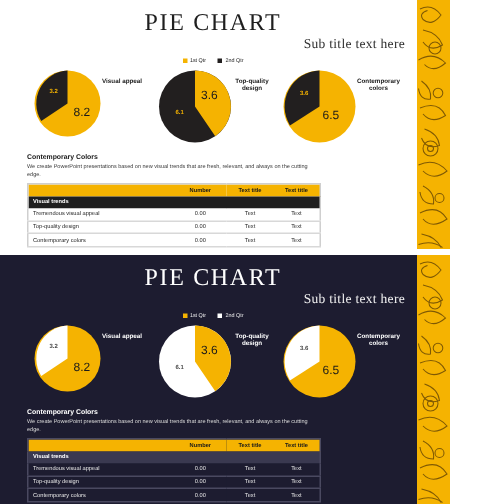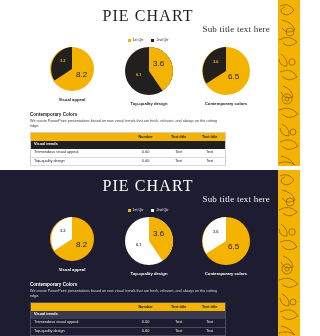--- a/index.html
+++ b/index.html
@@ -20,21 +20,21 @@
 
   
   .ornament{
     position:absolute;top:0;right:0;width:22px;height:100%;
     background:#f5b301;overflow:hidden;
   }
   .ornament svg{display:block;width:100%;height:100%;}
 
   .slide-body{
     position:absolute;left:0;top:0;right:22px;bottom:0;
-    box-sizing:border-box;padding:4px 8px 4px 26px;
+    box-sizing:border-box;padding:4px 8px 4px 14px;
   }
 
   .title{
     text-align:center;font-family:"Liberation Serif",serif;
     font-size:16px;line-height:17px;letter-spacing:1.1px;
     margin:3px 0 0 0;font-weight:400;
   }
   .subtitle{
     text-align:right;font-family:"Liberation Serif",serif;
     font-size:9px;line-height:11px;margin:0;font-weight:400;letter-spacing:.2px;
@@ -50,21 +50,21 @@
   }
   .legend-item{display:flex;align-items:center;gap:2px;}
   .legend-swatch{width:3px;height:3px;display:inline-block;}
   .light .legend-label{color:#222;}
   .dark .legend-label{color:#eee;}
 
   .charts{
     display:flex;justify-content:space-between;align-items:flex-start;
     margin-top:3px;padding:0 6px 0 8px;
   }
-  .chart-cell{display:flex;flex-direction:column;align-items:center;width:76px;}
+  .chart-cell{display:flex;flex-direction:row;width:76px;}
   .pie-wrap{position:relative;width:46px;height:46px;}
   .pie-wrap.big{width:50px;height:50px;}
   .pie-wrap svg{display:block;overflow:visible;}
 
   .val-big{font-size:8px;font-weight:400;}
   .val-small{font-size:4px;font-weight:700;}
 
   .cat-label{
     margin-top:5px;font-size:4.2px;font-weight:700;text-align:center;line-height:5px;
   }

